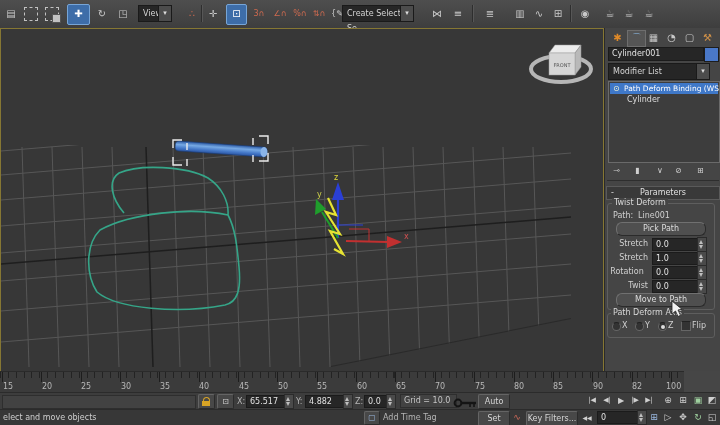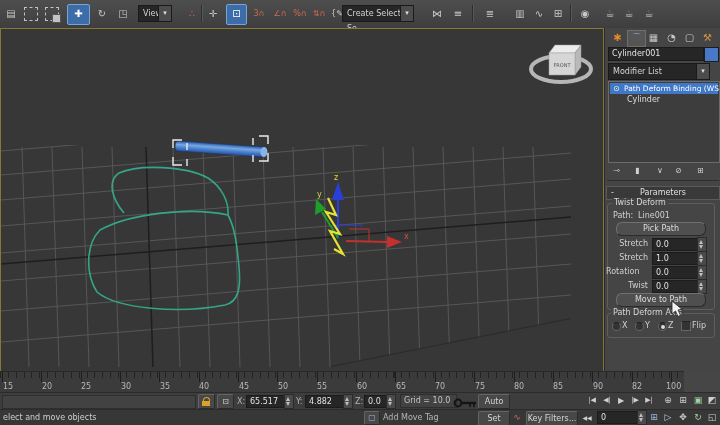--- a/index.html
+++ b/index.html
@@ -239,21 +239,21 @@
   <div class="pbtn" style="left:616px;top:222px;width:88px;height:12px;line-height:12px">Pick Path</div>
 
   <span class="tinylabel" style="left:606px;top:239px;width:42px;text-align:right">Stretch</span>
   <div class="field" style="left:652px;top:238px;width:42px;height:11px;line-height:11px">0.0</div>
   <div class="spin" style="left:697px;top:237px"></div>
 
   <span class="tinylabel" style="left:606px;top:253px;width:42px;text-align:right">Stretch</span>
   <div class="field" style="left:652px;top:252px;width:42px;height:11px;line-height:11px">1.0</div>
   <div class="spin" style="left:697px;top:251px"></div>
 
-  <span class="tinylabel" style="left:606px;top:267px;width:42px;text-align:left">Rotation</span>
+  <span class="tinylabel" style="left:606px;top:267px;width:42px;text-align:center">Rotation</span>
   <div class="field" style="left:652px;top:266px;width:42px;height:11px;line-height:11px">0.0</div>
   <div class="spin" style="left:697px;top:265px"></div>
 
   <span class="tinylabel" style="left:606px;top:281px;width:42px;text-align:right">Twist</span>
   <div class="field" style="left:652px;top:280px;width:42px;height:11px;line-height:11px">0.0</div>
   <div class="spin" style="left:697px;top:279px"></div>
 
   <div class="pbtn" style="left:616px;top:293px;width:88px;height:12px;line-height:12px">Move to Path</div>
 
   <div class="abs group" style="left:607px;top:313px;width:106px;height:23px"></div>
@@ -333,21 +333,21 @@
     <span class="navi" style="left:642px;top:1px;font-size:7px">▶|</span>
     <span class="navi" style="left:661px;top:1px">⊕</span>
     <span class="navi" style="left:676px;top:1px">⊞</span>
     <span class="navi" style="left:691px;top:1px;color:#9fd09f">▣</span>
     <span class="navi" style="left:705px;top:1px">◩</span>
   </div>
 
   <div class="abs srow2">
     <span class="slabel" style="left:3px;top:3px;color:#cfcfcf">elect and move objects</span>
     <div class="sbtn" style="left:364px;top:1px;width:14px;height:12px;line-height:12px;color:#9ab8e0">▢</div>
-    <span class="slabel" style="left:383px;top:3px">Add Move Tag</span>
+    <span class="slabel" style="left:383px;top:3px">Add Time Tag</span>
     <div class="sbtn" style="left:478px;top:1px;width:30px;height:13px;line-height:13px">Set Key</div>
     <span class="navi" style="left:510px;top:1px;color:#d06a5a">∿</span>
     <div class="sbtn" style="left:526px;top:1px;width:50px;height:13px;line-height:13px">Key Filters...</div>
     <span class="navi" style="left:580px;top:1px;font-size:6px">◀◀</span>
     <div class="field" style="left:597px;top:1px;width:38px;height:11px;line-height:11px">0</div>
     <div class="spin" style="left:637px;top:0px"></div>
     <span class="navi" style="left:647px;top:1px;color:#9ab8e0">⊞</span>
     <span class="navi" style="left:661px;top:1px">▷</span>
     <span class="navi" style="left:676px;top:1px">✥</span>
     <span class="navi" style="left:691px;top:1px;color:#9fd09f">↻</span>

